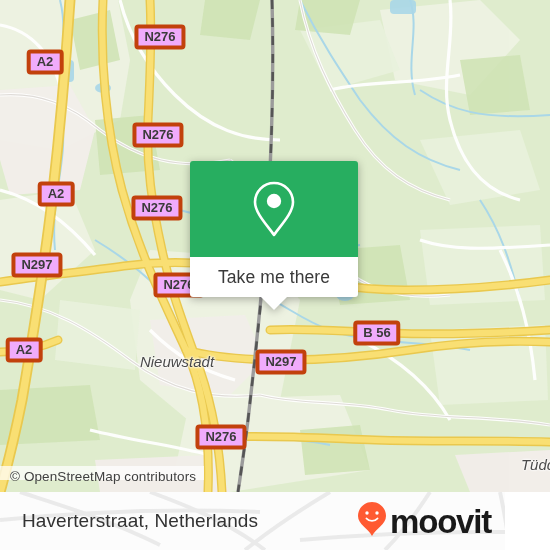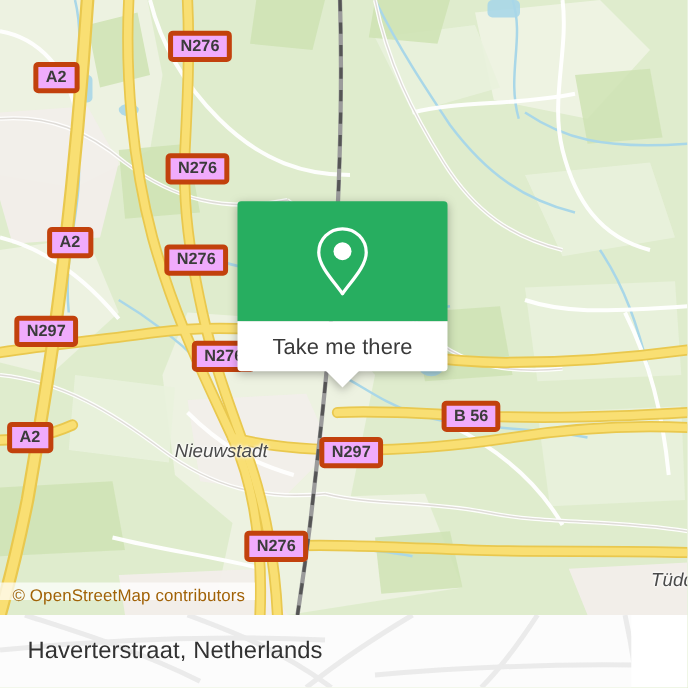--- a/index.html
+++ b/index.html
@@ -18,21 +18,21 @@
     overflow:hidden;
   }
   .mapsvg{position:absolute;left:0;top:0;}
 
   
   #attrib{
     position:absolute;left:0;top:466px;
     height:14px;line-height:22px;
     padding:0 8px 0 10px;
     background:rgba(255,255,255,0.72);
-    color:#a16207;font-size:13.5px;
+    color:#404040;font-size:13.5px;
     letter-spacing:0.1px;
     white-space:nowrap;
     z-index:40;
   }
 
   
   #callout{
     position:absolute;left:190px;top:125px;width:168px;
     z-index:50;
     filter:drop-shadow(0 2px 4px rgba(0,0,0,0.30));
@@ -282,15 +282,26 @@
         <path d="M150,492 C185,505 225,520 265,550"></path>
         <path d="M330,492 C300,510 270,530 245,550"></path>
         <path d="M430,492 C415,515 400,535 385,550"></path>
         <path d="M0,520 C80,512 170,508 260,512"></path>
         <path d="M300,540 C380,533 460,530 550,533"></path>
         <path d="M500,492 C505,515 508,535 510,550"></path>
       </g>
     </svg>
     <div id="footer-inner">
       <span id="footer-title">Haverterstraat, Netherlands</span>
+      <span id="logo">
+        <span>
+          <svg width="30" height="36" viewBox="0 0 30 36">
+            <path d="M15 1 C7.3 1 1 7.3 1 15 C1 23.2 11 27.5 15 35 C19 27.5 29 23.2 29 15 C29 7.3 22.7 1 15 1 Z" fill="#ff5a32"></path>
+            <circle cx="10" cy="12" r="1.7" fill="#ffffff"></circle>
+            <circle cx="20" cy="12" r="1.7" fill="#ffffff"></circle>
+            <path d="M9.5 17.5 C12 20.6 18 20.6 20.5 17.5" stroke="#ffffff" stroke-width="1.9" fill="none" stroke-linecap="round"></path>
+          </svg>
+        </span>
+        <span id="logo-word">moovit</span>
+      </span>
     </div>
   </div>
 </div>
 
 </body></html>

